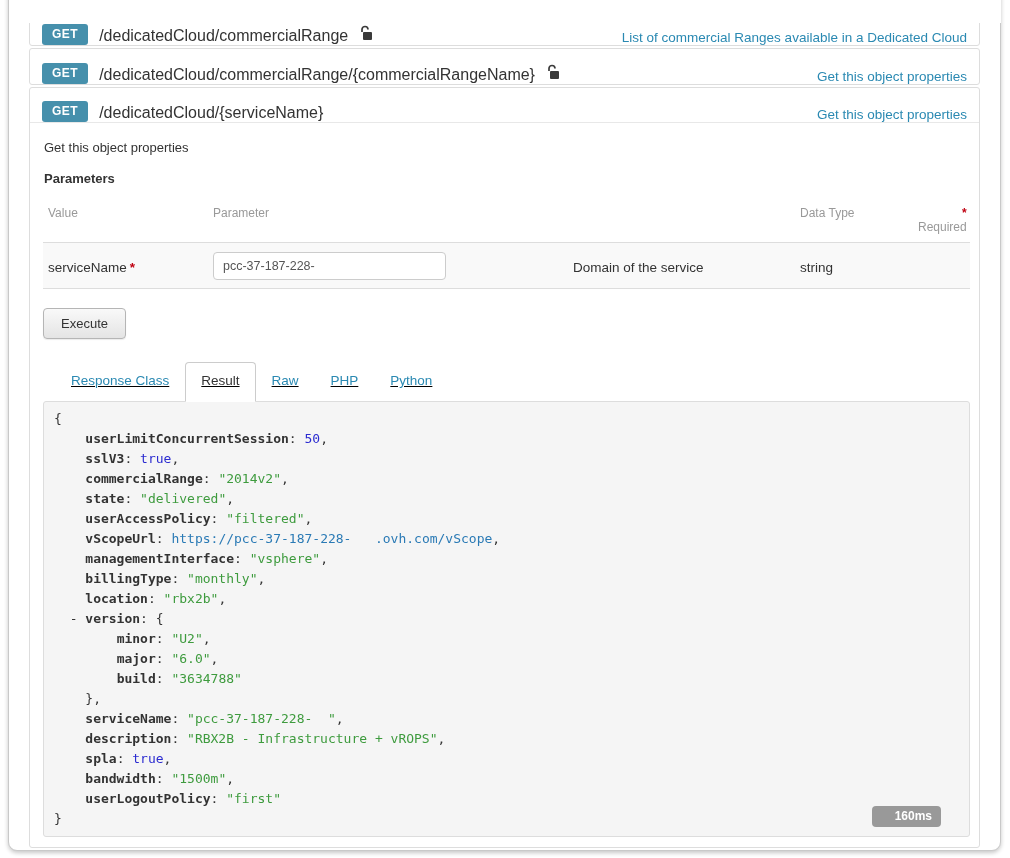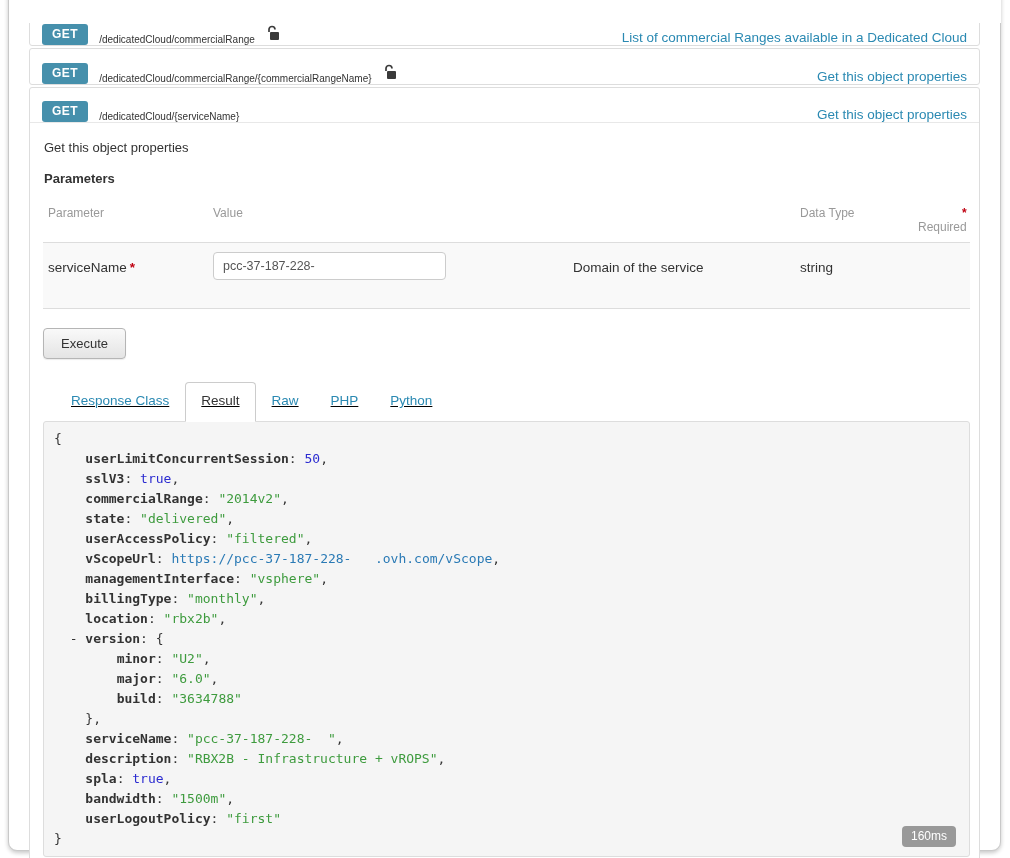--- a/index.html
+++ b/index.html
@@ -45,21 +45,21 @@
   .method-badge {
     background: #4690ac;
     color: #fff;
     font-weight: bold;
     font-size: 12px;
     letter-spacing: 0.5px;
     padding: 3px 10px 4px 10px;
     border-radius: 3px;
     flex: 0 0 auto;
   }
-  .endpoint-path { font-size: 10px; color: #333; }
+  .endpoint-path { font-size: 16px; color: #333; }
   .lock-icon { flex: 0 0 auto; margin-top: 2px; }
   .endpoint-link {
     margin-left: auto;
     color: #2a89b2;
     font-size: 13.5px;
     text-decoration: none;
     cursor: pointer;
     white-space: nowrap;
   }
   .op-body { padding: 0 13px 10px 13px; }
@@ -73,21 +73,21 @@
   .ptable-head {
     padding: 6px 5px 8px 5px;
     border-bottom: 1px solid #ddd;
   }
   .ptable-head .th { font-size: 12px; color: #999; }
   .th-required { text-align: right; font-size: 11px; color: #999; }
   .req-star { color: #c00212; font-weight: bold; }
   .ptable-row {
     background: #f9f9f9;
     border-bottom: 1px solid #ddd;
-    padding: 9px 5px 28px 5px;
+    padding: 9px 5px 8px 5px;
   }
   .cell-name { font-size: 13.5px; color: #333; padding-top: 8px; }
   .cell-name .req-star { margin-left: 3px; }
   .value-input {
     width: 233px; height: 28px;
     border: 1px solid #ccc;
     border-radius: 4px;
     padding: 0 9px;
     font-size: 12.5px;
     color: #555;
@@ -145,26 +145,26 @@
     line-height: 20px;
     color: #333;
     white-space: pre;
   }
   .code-key { font-weight: bold; color: #333; }
   .tok-num { color: #2b2bd0; }
   .tok-str { color: #3e9b3e; }
   .tok-url { color: #2a7ab5; }
   .time-badge {
     position: absolute;
-    right: 13px; bottom: 9px;
+    right: 28px; bottom: 9px;
     background: #999;
     color: #fff;
     font-size: 12px;
-    font-weight: normal;
-    padding: 3px 9px 4px 9px;
+    font-weight: bold;
+    padding: 3px 9px 4px 23px;
     border-radius: 4px;
   }
 </style>
 </head>
 <body>
 
 <div class="card">
 
   <div class="endpoint">
     <div class="endpoint-header">
@@ -200,22 +200,22 @@
       <span class="endpoint-path">/dedicatedCloud/{serviceName}</span>
       <a class="endpoint-link">Get this object properties</a>
     </div>
 
     <div class="op-body">
       <div class="op-desc">Get this object properties</div>
       <div class="op-params-heading">Parameters</div>
 
       <div class="param-table">
         <div class="ptable-head">
+          <span class="th">Value</span>
           <span class="th">Parameter</span>
-          <span class="th">Value</span>
           <span class="th"></span>
           <span class="th">Data Type</span>
           <span class="th th-required"><span class="req-star">*</span> <span>Required</span></span>
         </div>
         <div class="ptable-row">
           <span class="cell-name"><span>serviceName</span><span class="req-star">*</span></span>
           <span>
             <input class="value-input" type="text" value="pcc-37-187-228-" style="">
           </span>
           <span class="cell-desc">Domain of the service</span>

